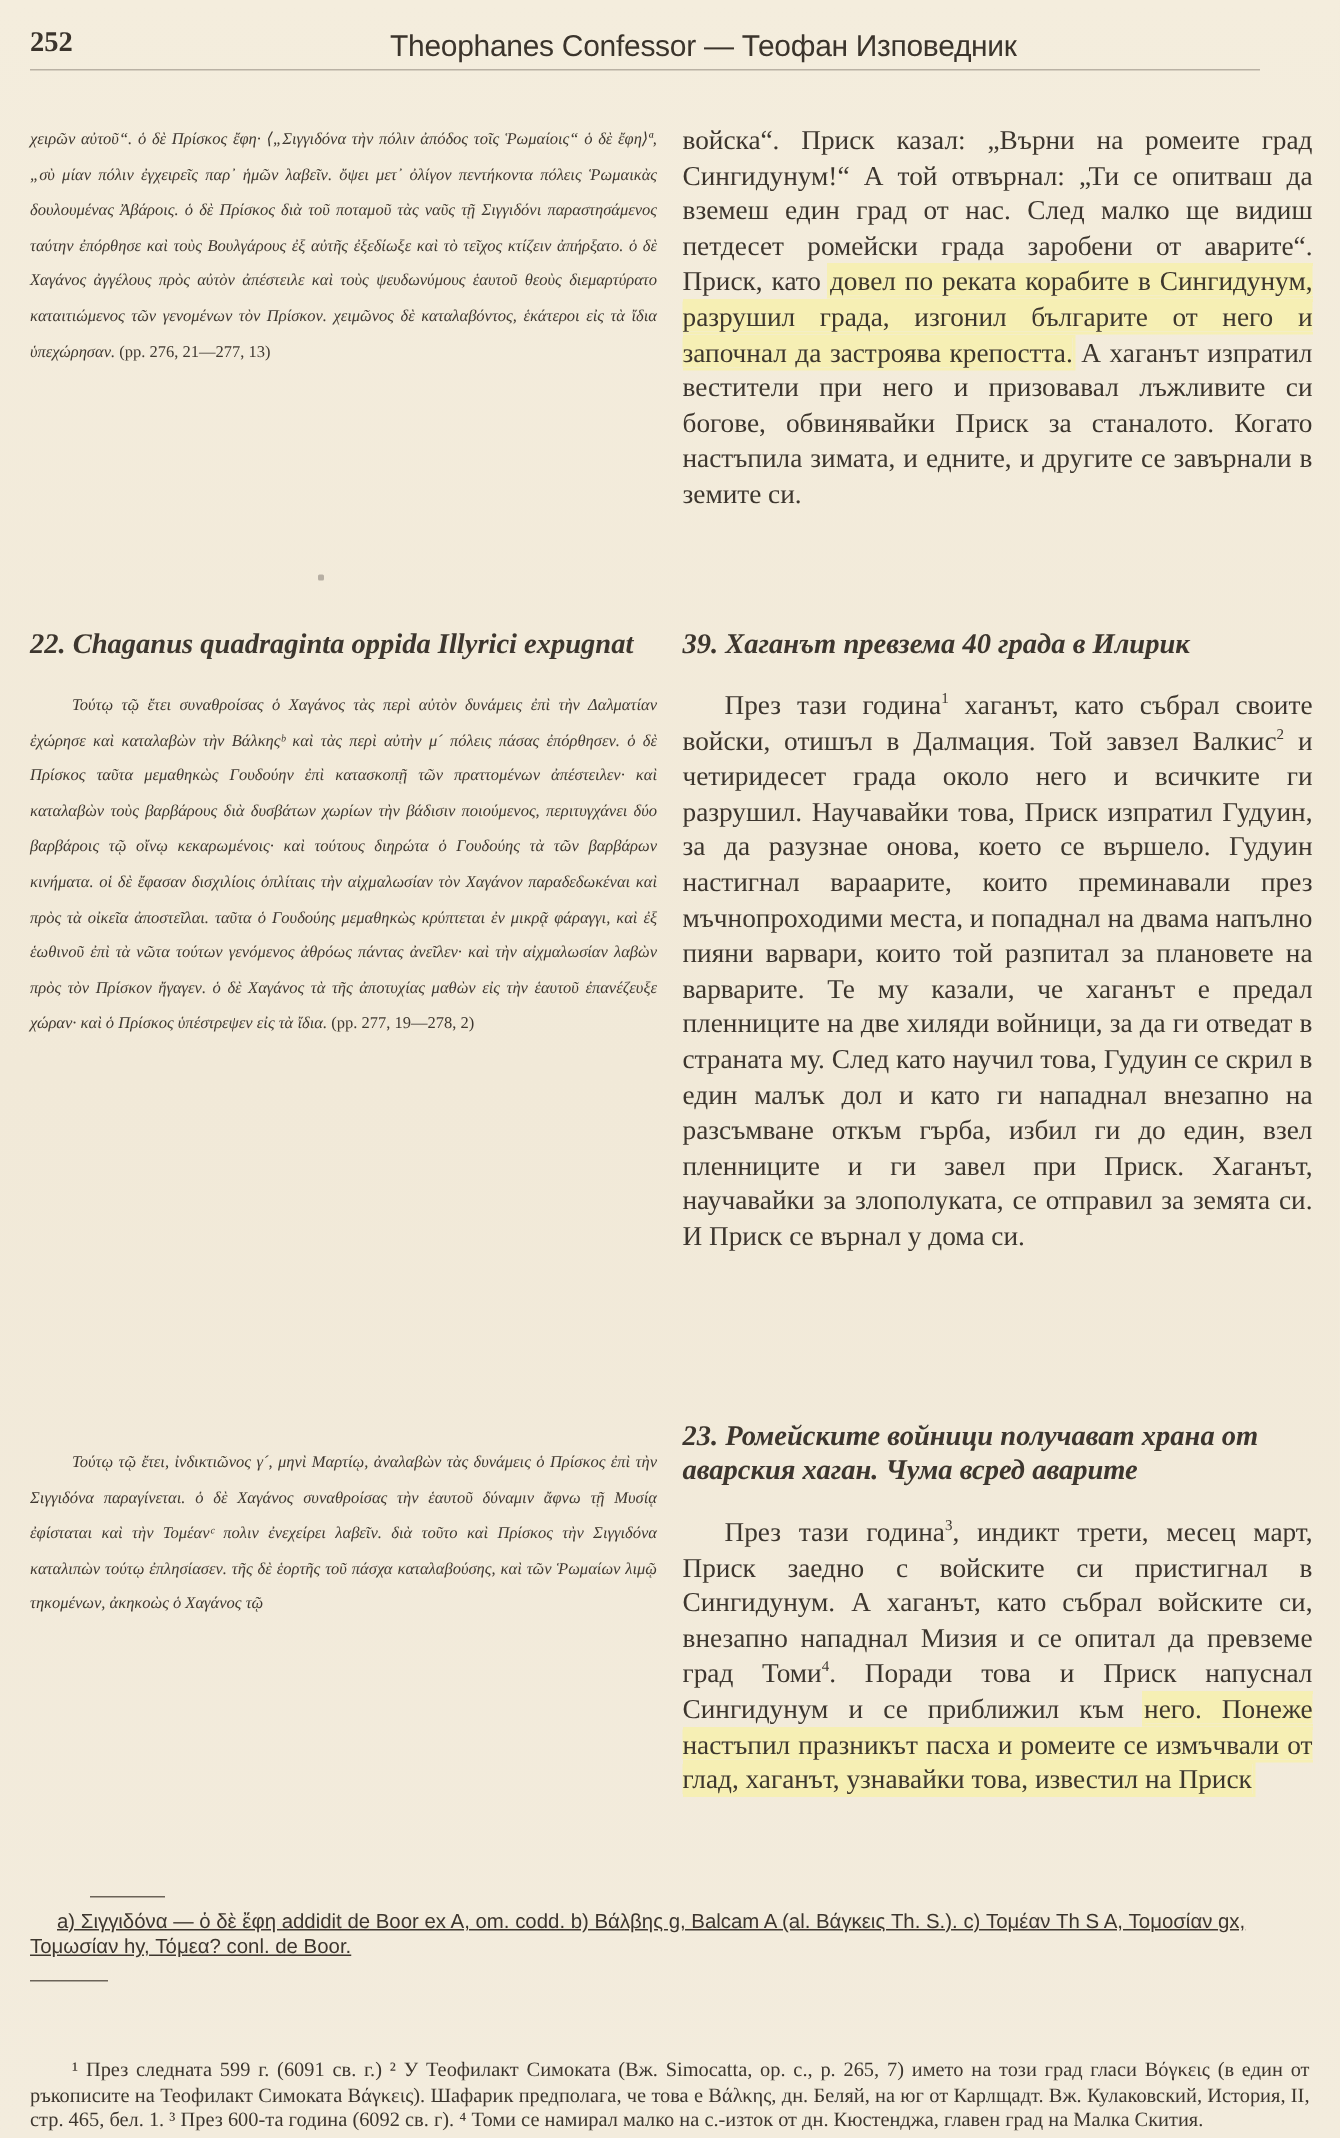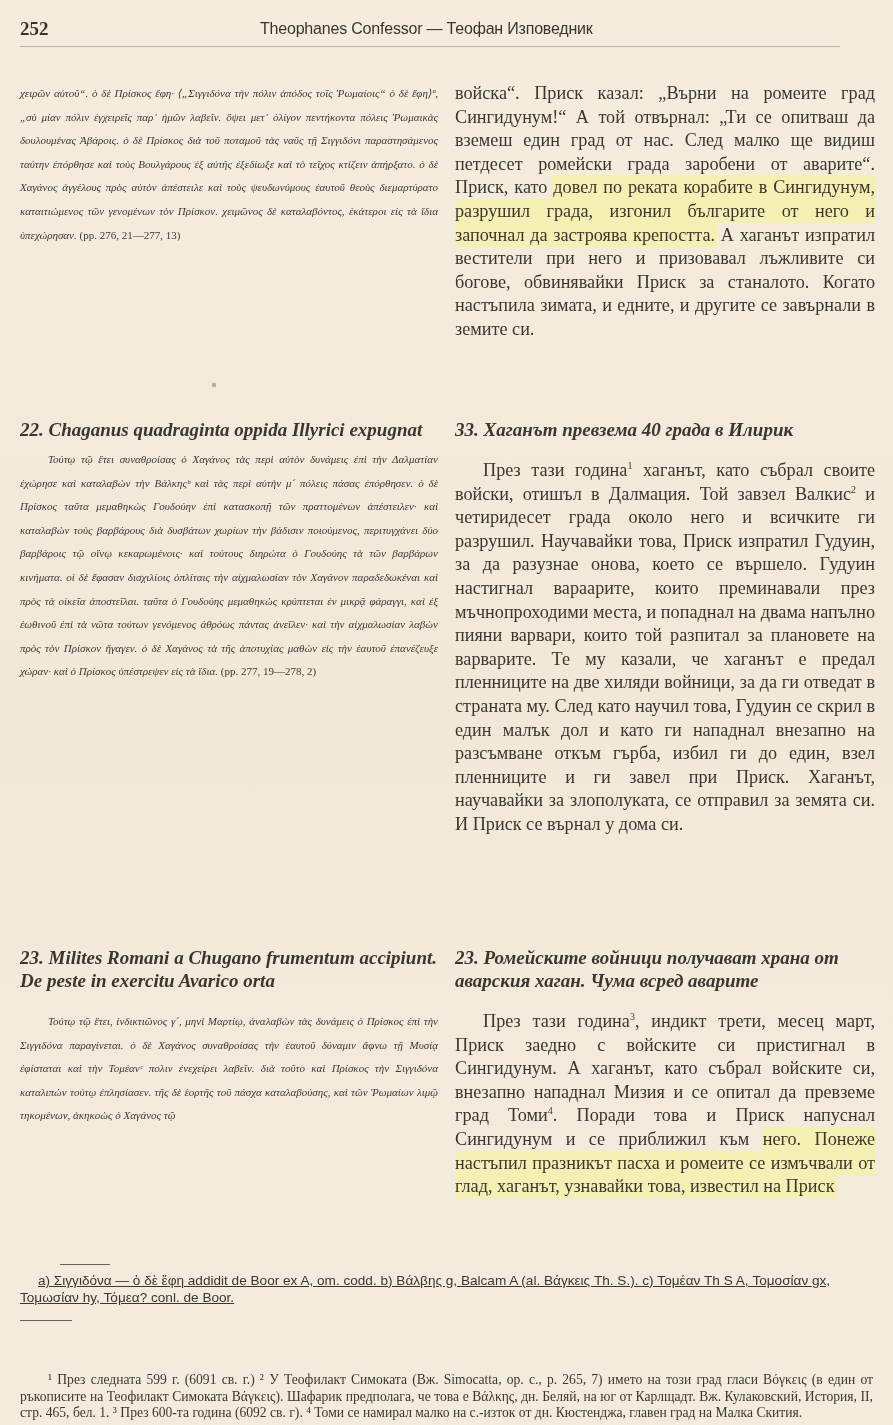--- a/index.html
+++ b/index.html
@@ -7,21 +7,21 @@
       width: 893px; height: 1425px; overflow: hidden;
       background: #f3ecdc;
       color: #3a332b;
       font-family: "Liberation Serif", "DejaVu Serif", serif;
       position: relative;
     }
     .page { position: absolute; left: 0; top: 0; width: 893px; height: 1425px;
       background: linear-gradient(180deg, #f4eddd 0%, #f1e9d8 50%, #f3ecdd 100%); }
     .header { position: absolute; top: 18px; left: 20px; width: 853px; height: 28px; }
     .page-num { position: absolute; left: 0; top: 0; font-size: 19px; font-weight: bold; color: #3b342c; font-family: "Liberation Serif", serif; }
-    .running-title { position: absolute; left: 240px; top: 2px; font-size: 16px; color: #3b342c; font-family: "Liberation Sans", sans-serif; letter-spacing: -0.2px; }
+    .running-title { position: absolute; left: 240px; top: 2px; font-size: 20px; color: #3b342c; font-family: "Liberation Sans", sans-serif; letter-spacing: -0.2px; }
     .header-rule { position: absolute; left: 20px; top: 46px; width: 820px; height: 1px; background: #b9b1a4; }
 
     .col { position: absolute; }
     .col-left { left: 20px; width: 418px; }
     .col-right { left: 455px; width: 420px; }
 
     .greek { font-style: italic; font-size: 11px; line-height: 23.6px; text-align: justify; color: #3f3830; }
     .bg { font-size: 18.2px; line-height: 23.6px; text-align: justify; color: #3d362e; }
     .ref { font-style: normal; }
     .indent { text-indent: 28px; }
@@ -54,41 +54,40 @@
     <p class="greek">
       <span>χειρῶν αὐτοῦ“. ὁ δὲ Πρίσκος ἔφη· ⟨„Σιγγιδόνα τὴν πόλιν ἀπόδος τοῖς Ῥωμαίοις“ ὁ δὲ ἔφη⟩ª, „σὺ μίαν πόλιν ἐγχειρεῖς παρ᾽ ἡμῶν λαβεῖν. ὄψει μετ᾽ ὀλίγον πεντήκοντα πόλεις Ῥωμαικὰς δουλουμένας Ἀβάροις. ὁ δὲ Πρίσκος διὰ τοῦ ποταμοῦ τὰς ναῦς τῇ Σιγγιδόνι παραστησάμενος ταύτην ἐπόρθησε καὶ τοὺς Βουλγάρους ἐξ αὐτῆς ἐξεδίωξε καὶ τὸ τεῖχος κτίζειν ἀπήρξατο. ὁ δὲ Χαγάνος ἀγγέλους πρὸς αὐτὸν ἀπέστειλε καὶ τοὺς ψευδωνύμους ἑαυτοῦ θεοὺς διεμαρτύρατο καταιτιώμενος τῶν γενομένων τὸν Πρίσκον. χειμῶνος δὲ καταλαβόντος, ἑκάτεροι εἰς τὰ ἴδια ὑπεχώρησαν.</span>
       <span class="ref">(pp. 276, 21—277, 13)</span>
     </p>
   </div>
 
   <div class="dot"></div>
 
   <div class="col col-left" style="top:418px;">
     <h3 class="sec-title">22. Chaganus quadraginta oppida Illyrici expugnat</h3>
-    <p class="greek indent" style="margin-top:7px;">
+    <p class="greek indent" style="margin-top:18px;">
       <span>Τούτῳ τῷ ἔτει συναθροίσας ὁ Χαγάνος τὰς περὶ αὐτὸν δυνάμεις ἐπὶ τὴν Δαλματίαν ἐχώρησε καὶ καταλαβὼν τὴν Βάλκηςᵇ καὶ τὰς περὶ αὐτὴν μ´ πόλεις πάσας ἐπόρθησεν. ὁ δὲ Πρίσκος ταῦτα μεμαθηκὼς Γουδούην ἐπὶ κατασκοπῇ τῶν πραττομένων ἀπέστειλεν· καὶ καταλαβὼν τοὺς βαρβάρους διὰ δυσβάτων χωρίων τὴν βάδισιν ποιούμενος, περιτυγχάνει δύο βαρβάροις τῷ οἴνῳ κεκαρωμένοις· καὶ τούτους διηρώτα ὁ Γουδούης τὰ τῶν βαρβάρων κινήματα. οἱ δὲ ἔφασαν δισχιλίοις ὁπλίταις τὴν αἰχμαλωσίαν τὸν Χαγάνον παραδεδωκέναι καὶ πρὸς τὰ οἰκεῖα ἀποστεῖλαι. ταῦτα ὁ Γουδούης μεμαθηκὼς κρύπτεται ἐν μικρᾷ φάραγγι, καὶ ἐξ ἑωθινοῦ ἐπὶ τὰ νῶτα τούτων γενόμενος ἀθρόως πάντας ἀνεῖλεν· καὶ τὴν αἰχμαλωσίαν λαβὼν πρὸς τὸν Πρίσκον ἤγαγεν. ὁ δὲ Χαγάνος τὰ τῆς ἀποτυχίας μαθὼν εἰς τὴν ἑαυτοῦ ἐπανέζευξε χώραν· καὶ ὁ Πρίσκος ὑπέστρεψεν εἰς τὰ ἴδια.</span>
       <span class="ref">(pp. 277, 19—278, 2)</span>
     </p>
   </div>
 
   <div class="col col-left" style="top:946px;">
-    <h3 class="sec-title">23. Milites Romani a Chugano frumentum accipiunt. De peste in exercitu Avarico orta</h3>
     <p class="greek indent" style="margin-top:18px;">Τούτῳ τῷ ἔτει, ἰνδικτιῶνος γ´, μηνὶ Μαρτίῳ, ἀναλαβὼν τὰς δυνάμεις ὁ Πρίσκος ἐπὶ τὴν Σιγγιδόνα παραγίνεται. ὁ δὲ Χαγάνος συναθροίσας τὴν ἑαυτοῦ δύναμιν ἄφνω τῇ Μυσίᾳ ἐφίσταται καὶ τὴν Τομέανᶜ πολιν ἐνεχείρει λαβεῖν. διὰ τοῦτο καὶ Πρίσκος τὴν Σιγγιδόνα καταλιπὼν τούτῳ ἐπλησίασεν. τῆς δὲ ἑορτῆς τοῦ πάσχα καταλαβούσης, καὶ τῶν Ῥωμαίων λιμῷ τηκομένων, ἀκηκοὼς ὁ Χαγάνος τῷ</p>
   </div>
 
   <div class="col col-right" style="top:82px;">
     <p class="bg">
       <span>войска“. Приск казал: „Върни на ромеите град Сингидунум!“ А той отвърнал: „Ти се опитваш да вземеш един град от нас. След малко ще видиш петдесет ромейски града заробени от аварите“. Приск, като</span>
       <span class="hl">довел по реката корабите в Сингидунум, разрушил града, изгонил българите от него и започнал да застроява крепостта.</span>
       <span>А хаганът изпратил вестители при него и призовавал лъжливите си богове, обвинявайки Приск за станалото. Когато настъпила зимата, и едните, и другите се завърнали в земите си.</span>
     </p>
   </div>
 
   <div class="col col-right" style="top:418px;">
-    <h3 class="sec-title">33. Хаганът превзема 40 града в Илирик</h3>
+    <h3 class="sec-title">39. Хаганът превзема 40 града в Илирик</h3>
     <p class="bg indent" style="margin-top:18px;"><span>През тази година</span><sup>1</sup><span> хаганът, като събрал своите войски, отишъл в Далмация. Той завзел Валкис</span><sup>2</sup><span> и четиридесет града около него и всичките ги разрушил. Научавайки това, Приск изпратил Гудуин, за да разузнае онова, което се вършело. Гудуин настигнал вараарите, които преминавали през мъчнопроходими места, и попаднал на двама напълно пияни варвари, които той разпитал за плановете на варварите. Те му казали, че хаганът е предал пленниците на две хиляди войници, за да ги отведат в страната му. След като научил това, Гудуин се скрил в един малък дол и като ги нападнал внезапно на разсъмване откъм гърба, избил ги до един, взел пленниците и ги завел при Приск. Хаганът, научавайки за злополуката, се отправил за земята си. И Приск се върнал у дома си.</span></p>
   </div>
 
   <div class="col col-right" style="top:946px;">
     <h3 class="sec-title">23. Ромейските войници получават храна от аварския хаган. Чума всред аварите</h3>
     <p class="bg indent" style="margin-top:18px;"><span>През тази година</span><sup>3</sup><span>, индикт трети, месец март, Приск заедно с войските си пристигнал в Сингидунум. А хаганът, като събрал войските си, внезапно нападнал Мизия и се опитал да превземе град Томи</span><sup>4</sup><span>. Поради това и Приск напуснал Сингидунум и се приближил към</span> <span class="hl">него. Понеже настъпил празникът пасха и ромеите се измъчвали от глад, хаганът, узнавайки това, известил на Приск</span></p>
   </div>
 
   <div class="rule-short" style="left:60px; top:1264px; width:50px;"></div>
   <p class="apparatus">a) Σιγγιδόνα — ὁ δὲ ἔφη addidit de Boor ex A, om. codd. b) Βάλβης g, Balcam A (al. Βάγκεις Th. S.). c) Τομέαν Th S A, Τομοσίαν gx, Τομωσίαν hy, Τόμεα? conl. de Boor.</p>

